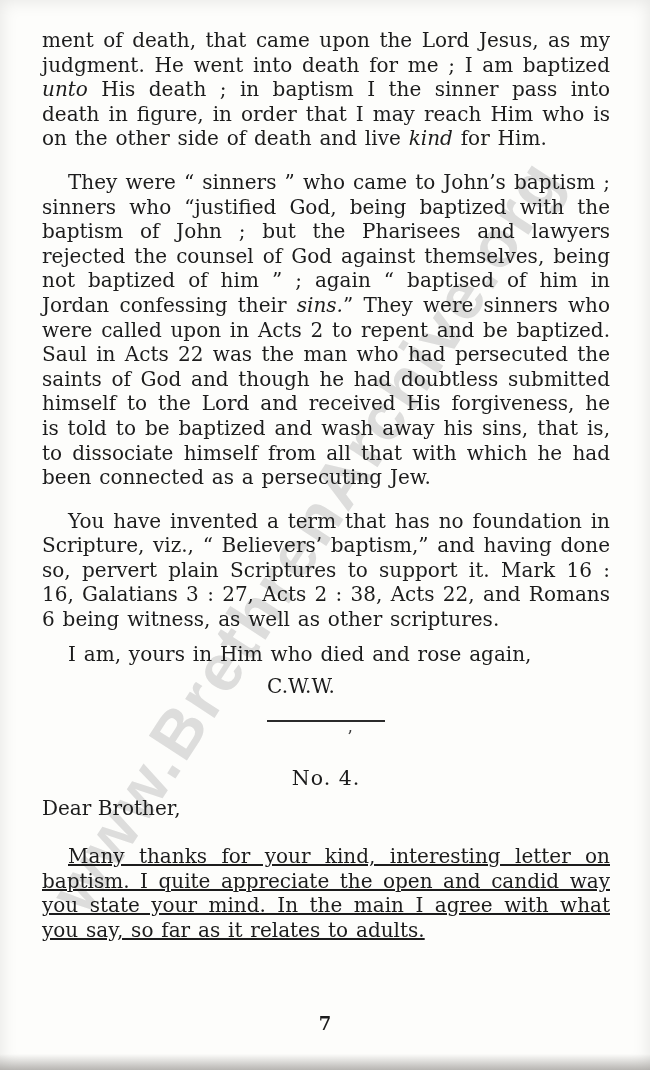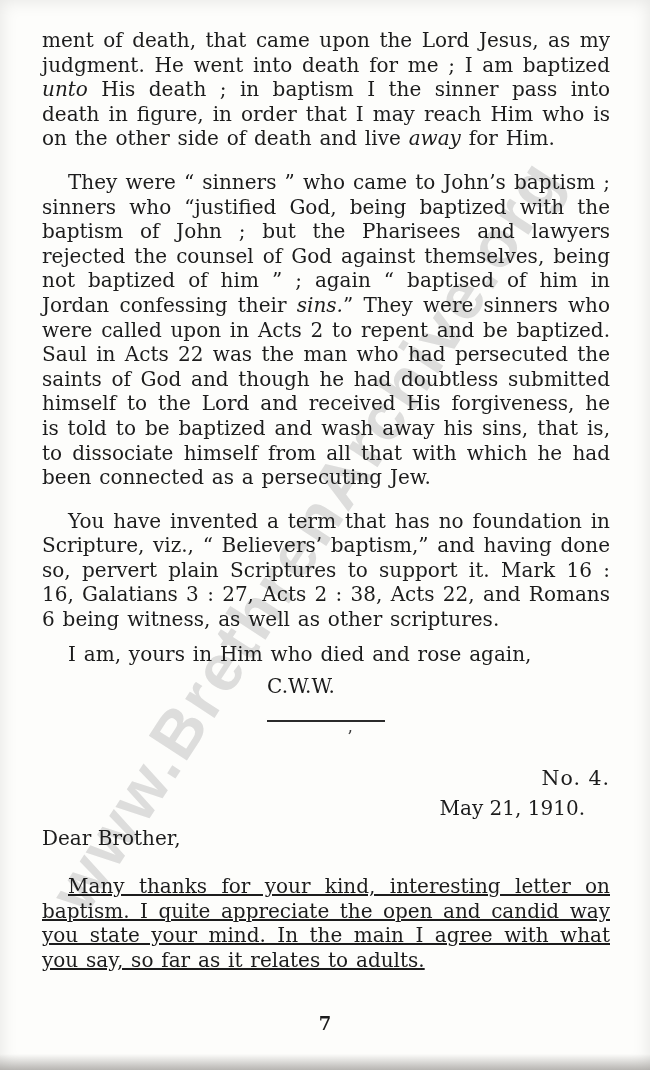--- a/index.html
+++ b/index.html
@@ -68,21 +68,21 @@
     height: 16px;
     text-align: center;
     padding-left: 48px;
     font-size: 17px;
     color: #3a3a3a;
   }
   .letter-heading {
     margin: 24px 0 0;
     font-size: 20.5px;
     font-weight: normal;
-    text-align: right;
+    text-align: center;
     letter-spacing: 1px;
   }
   .date {
     margin: 6px 0 0;
     font-size: 20px;
     text-align: right;
     padding-right: 25px;
   }
   .salutation {
     margin: 6px 0 0;
@@ -112,37 +112,36 @@
 </style>
 </head>
 <body>
 
 <div class="page">
 
   <div class="watermark">www.BrethrenArchive.org</div>
 
   <div class="content">
 
-    <p class="para"><span>ment of death, that came upon the Lord Jesus, as my judgment.  He went into death for me ; I am baptized </span><em>unto</em><span> His death ;  in baptism I the sinner pass into death in figure, in order that I may reach Him who is on the other side of death and live </span><em>away</em><span> for Him.</span></p>
+    <p class="para"><span>ment of death, that came upon the Lord Jesus, as my judgment.  He went into death for me ; I am baptized </span><em>unto</em><span> His death ;  in baptism I the sinner pass into death in figure, in order that I may reach Him who is on the other side of death and live </span><em>kind</em><span> for Him.</span></p>
 
     <p class="para mt indent"><span>They were “ sinners ” who came to John’s baptism ; sinners who “justified God, being baptized with the baptism of John ;  but the Pharisees and lawyers rejected the counsel of God against themselves, being not baptized of him ” ;  again “ baptised of him in Jordan confessing their </span><em>sins.</em><span>”  They were sinners who were called upon in Acts 2 to repent and be baptized.  Saul in Acts 22 was the man who had persecuted the saints of God and though he had doubtless submitted himself to the Lord and received His forgiveness, he is told to be baptized and wash away his sins, that is, to dissociate himself from all that with which he had been connected as a persecuting Jew.</span></p>
 
     <p class="para mt indent">You have invented a term that has no foundation in Scripture, viz., “ Believers’ baptism,” and having done so, pervert plain Scriptures to support it.  Mark 16 : 16, Galatians 3 : 27, Acts 2 : 38, Acts 22, and Romans 6 being witness, as well as other scriptures.</p>
 
     <p class="para indent tight">I am, yours in Him who died and rose again,</p>
 
     <p class="signature">C.W.W.</p>
 
     <div class="divider"></div>
 
     <div class="stray">’</div>
 
     <h2 class="letter-heading">No.  4.</h2>
 
-    <p class="date">May 21, 1910.</p>
 
     <p class="salutation">Dear Brother,</p>
 
     <p class="para indent last-para">Many thanks for your kind, interesting letter on baptism.  I quite appreciate the open and candid way you state your mind.   In the main I agree with what you say, so far as it relates to adults.</p>
 
   </div>
 
   <div class="page-number">7</div>
 
   <div class="edge-shadow"></div>

